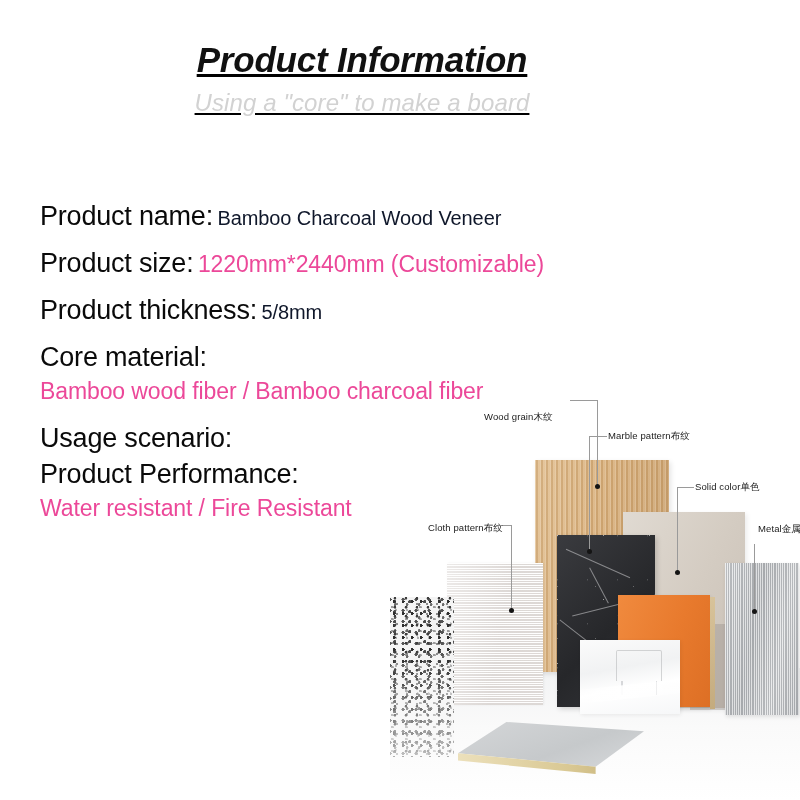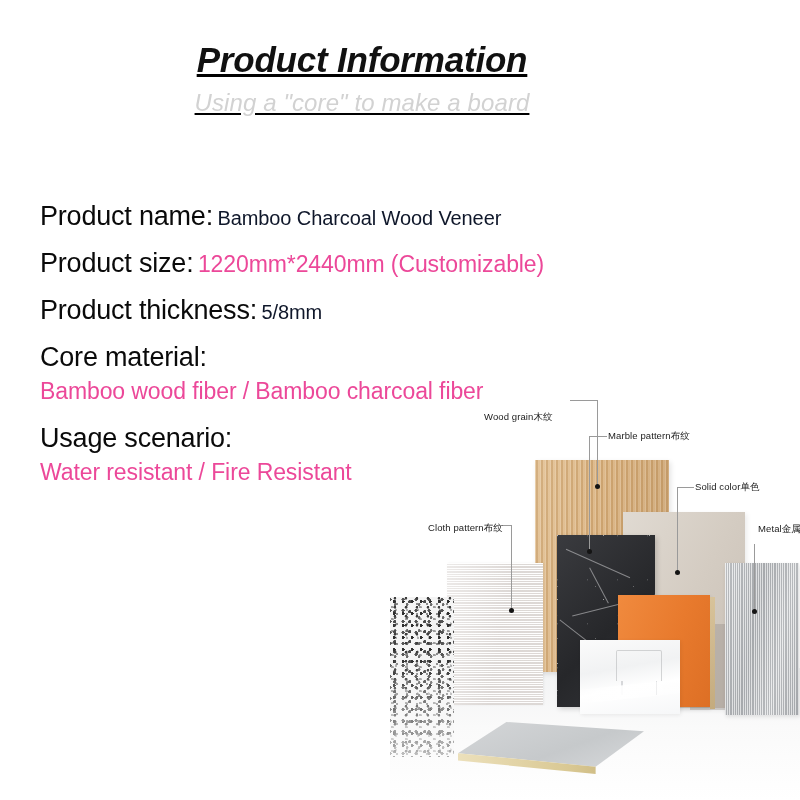--- a/index.html
+++ b/index.html
@@ -361,20 +361,23 @@
       <span class="spec-label">Core material:</span>
     </div>
     <div class="spec-row block-value">
       <span class="spec-value-big">Bamboo wood fiber / Bamboo charcoal fiber</span>
     </div>
 
     <div class="spec-row block-label">
       <span class="spec-label">Usage scenario:</span>
     </div>
 
+    <div class="spec-row block-label">
+      <span class="spec-label">Product Performance:</span>
+    </div>
     <div class="spec-row block-value">
       <span class="spec-value-big">Water resistant / Fire Resistant</span>
     </div>
 
   </div>
 
   <div class="photo">
 
     <div class="floor"></div>
 

